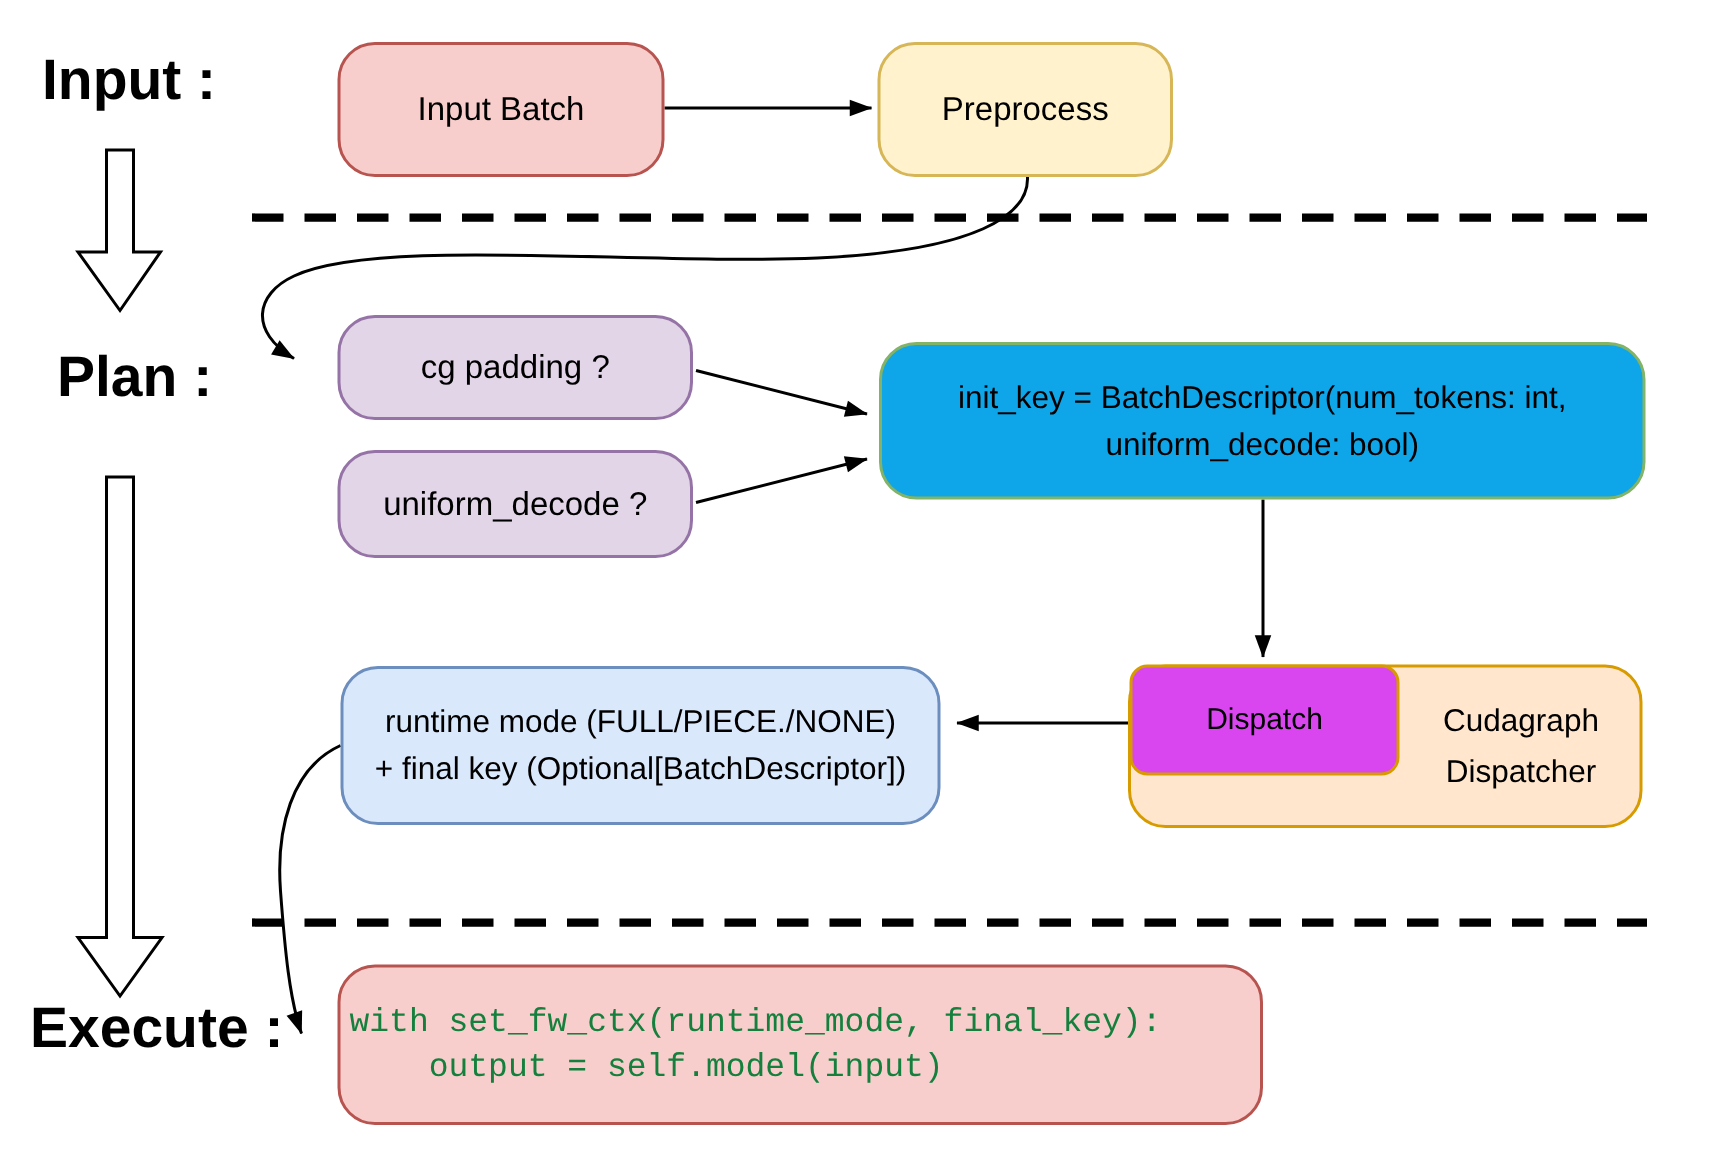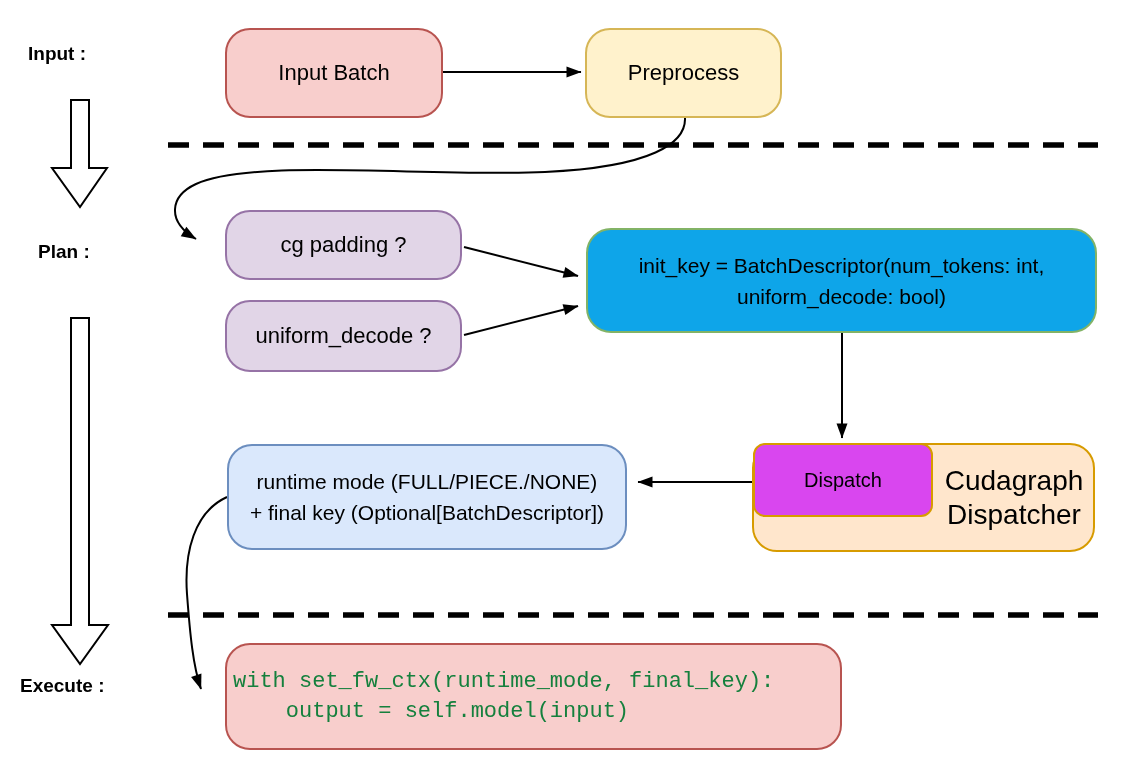--- a/index.html
+++ b/index.html
@@ -2,39 +2,39 @@
 <html><head>
 <meta charset="utf-8">
 <style>
   html,body{margin:0;padding:0;background:#ffffff;}
   .canvas{
     position:relative;width:1142px;height:770px;background:#ffffff;overflow:hidden;
     font-family:"Liberation Sans",sans-serif;color:#000;
   }
   .connector-layer{position:absolute;left:0;top:0;width:1142px;height:770px;}
   .stage-label{
-    position:absolute;font-weight:bold;font-size:19px;line-height:32px;color:#000;
+    position:absolute;font-weight:bold;font-size:38px;line-height:32px;color:#000;
   }
   .box{
     position:absolute;box-sizing:border-box;border:2px solid;border-radius:25px;
     display:flex;flex-direction:column;align-items:center;justify-content:center;
     text-align:center;font-size:22px;line-height:28px;
   }
   .box span{display:block;}
   .red-node{background:#f8cecc;border-color:#b85450;}
   .yellow-node{background:#fff2cc;border-color:#d6b656;}
   .purple-node{background:#e1d5e7;border-color:#9673a6;}
   .green-node{background:#0ea5e9;border-color:#82b366;font-size:21px;line-height:31px;}
   .blue-node{background:#dae8fc;border-color:#6c8ebf;font-size:21px;line-height:31px;}
   .orange-outer{background:#ffe6cc;border-color:#d79b00;justify-content:center;}
   .orange-inner{background:#d946ef;border-color:#d79b00;border-radius:12px;font-size:20px;}
   .dispatcher-text{
     position:absolute;left:933px;top:443px;width:162px;height:109px;
     display:flex;flex-direction:column;align-items:center;justify-content:center;
-    font-size:28px;line-height:34px;text-align:center;
+    font-size:21px;line-height:34px;text-align:center;
   }
   .code-node{
     align-items:flex-start;justify-content:center;text-align:left;
     font-family:"Liberation Mono",monospace;font-size:22px;line-height:30px;
     padding-left:6px;color:#15803d;
   }
   .code-node span{white-space:pre;}
 </style>
 </head>
 <body>

